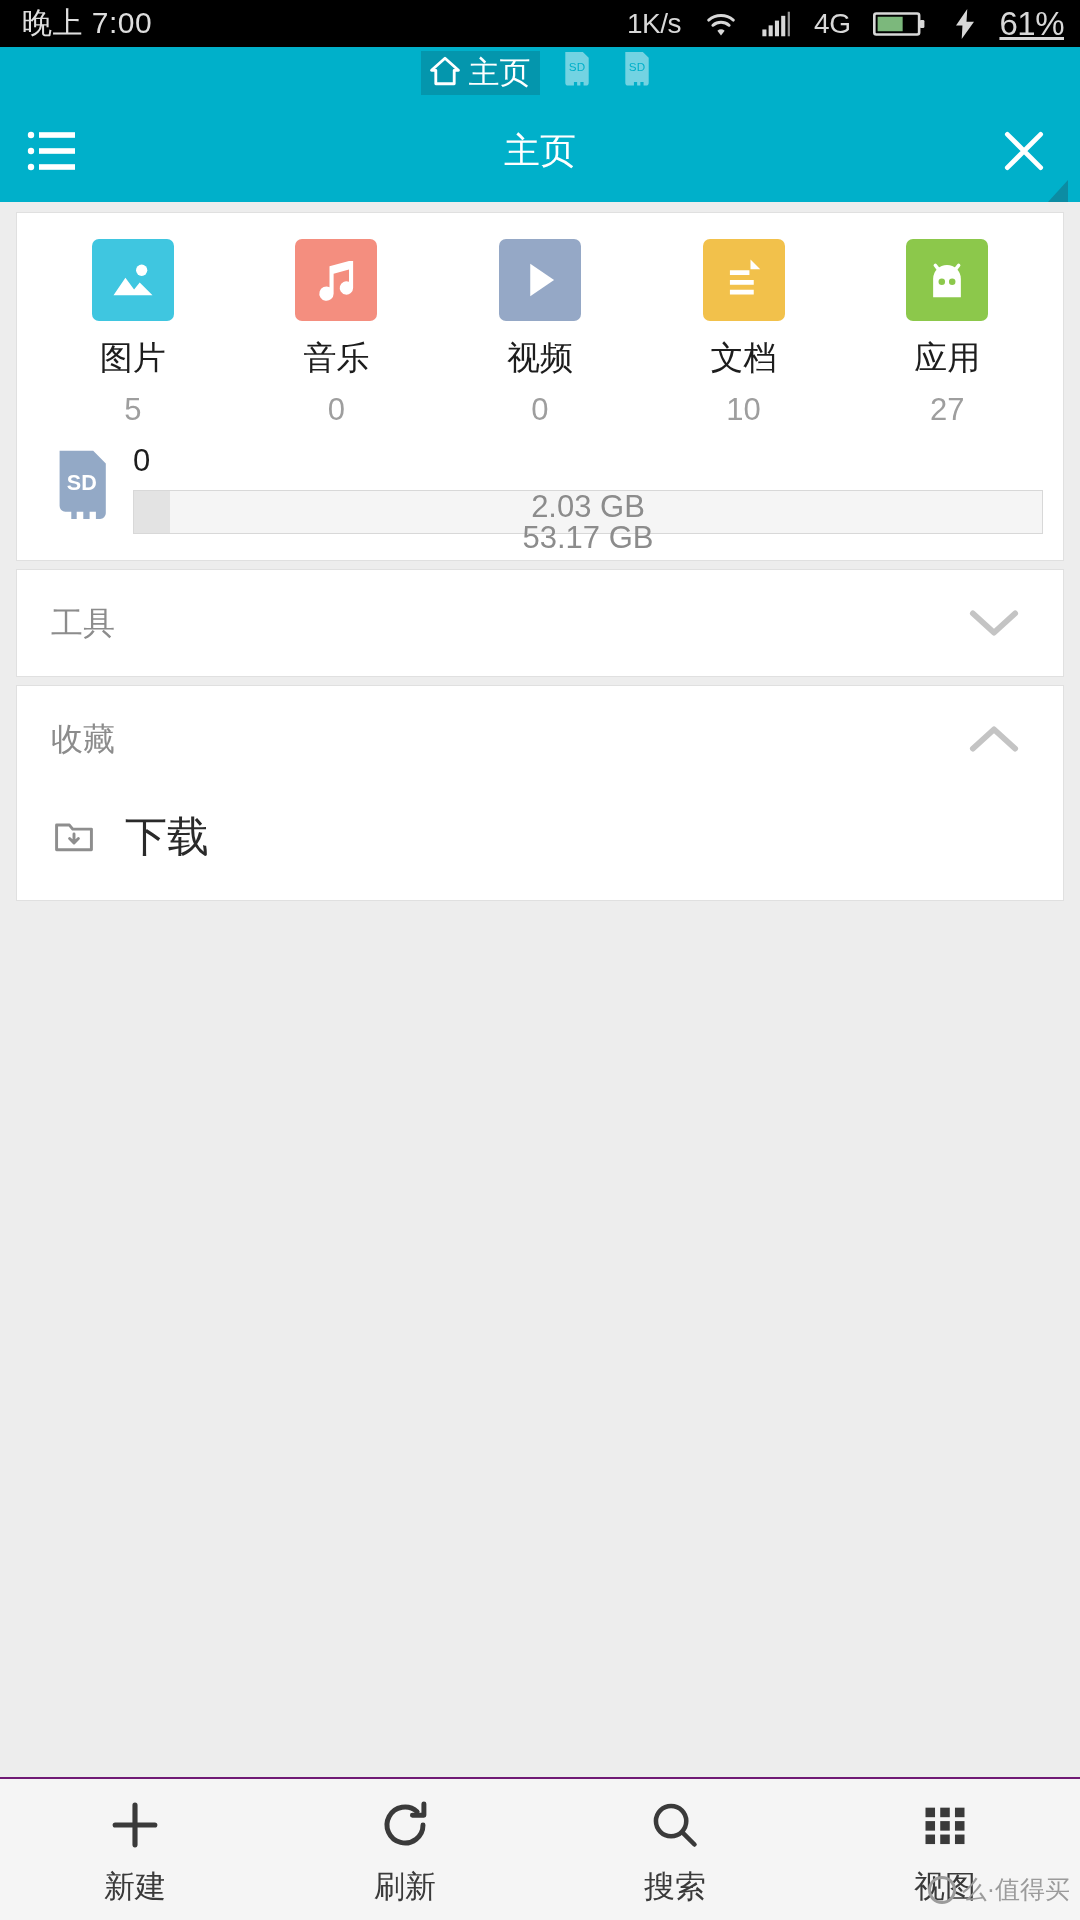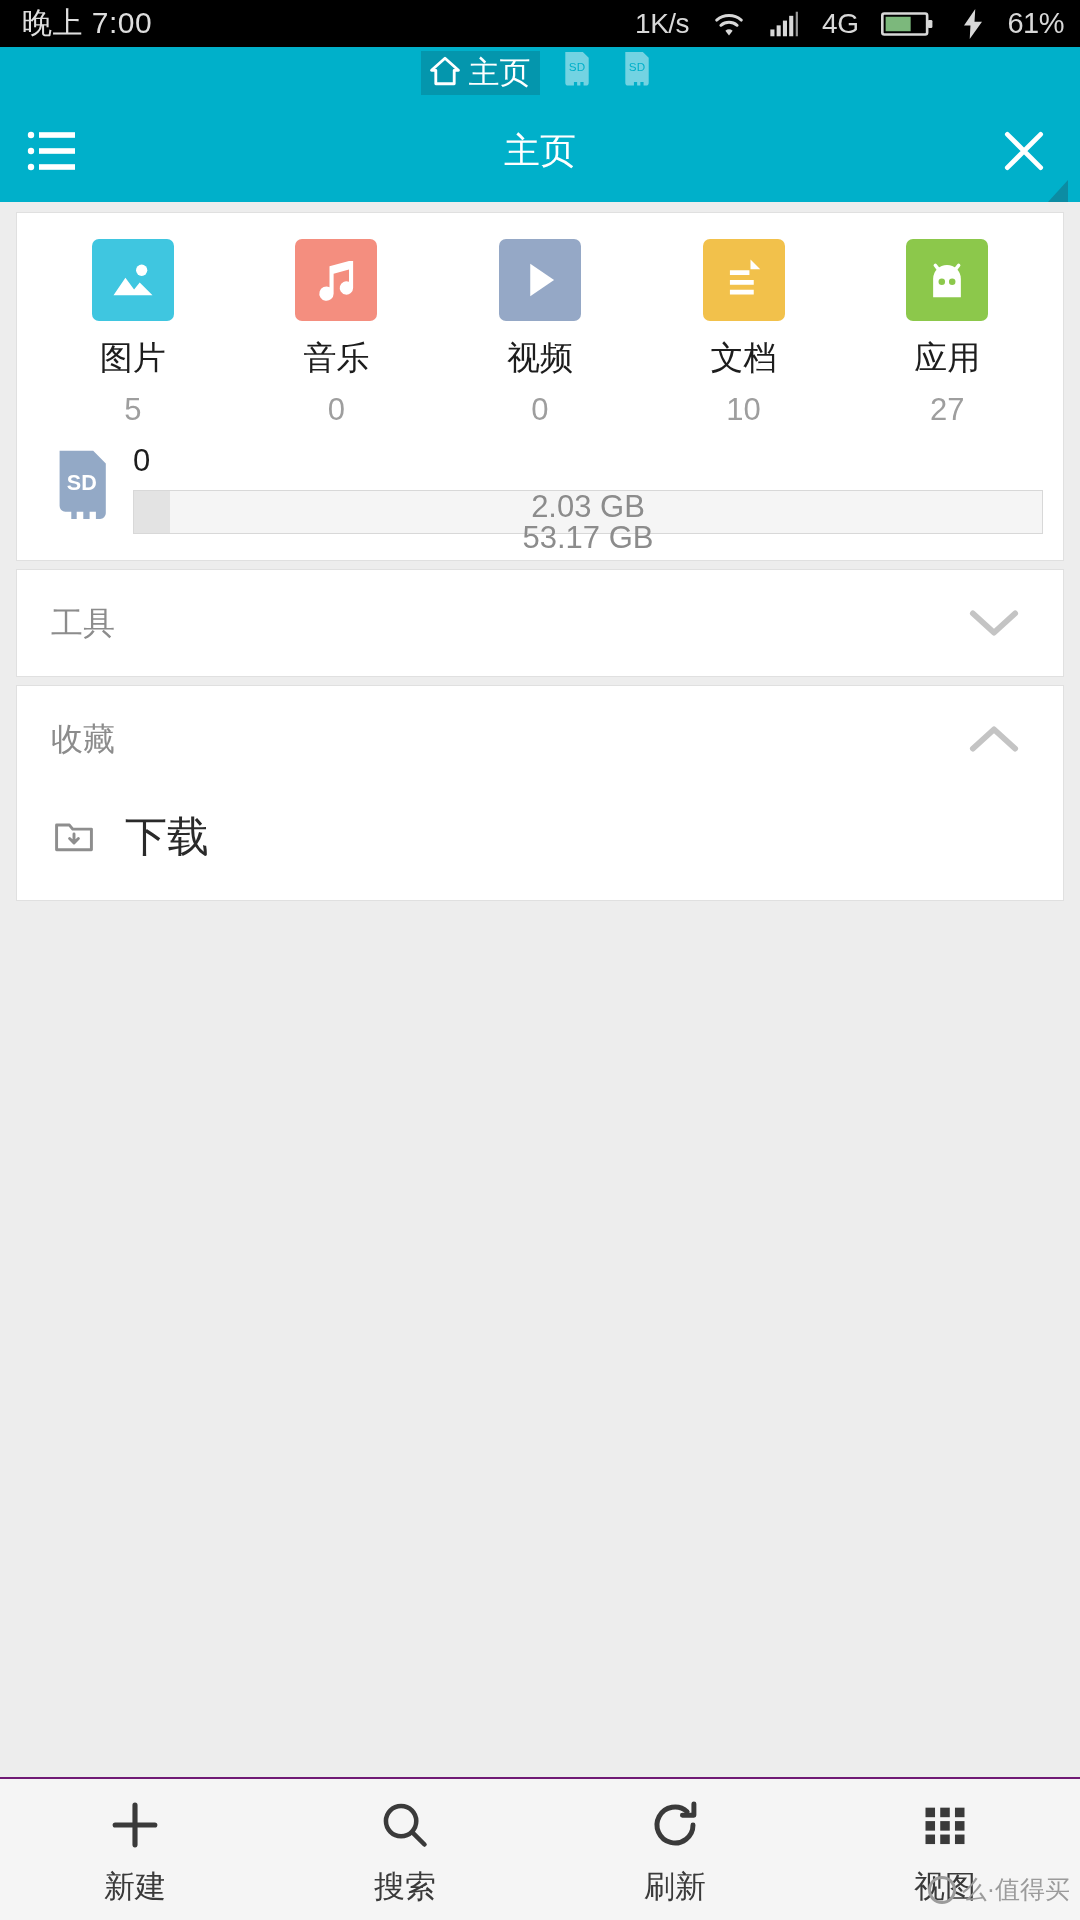--- a/index.html
+++ b/index.html
@@ -15,21 +15,21 @@
   .statusbar {
     height:47px; background:#000; color:#d4d4d4;
     display:flex; align-items:center; justify-content:space-between;
     padding:0 16px 0 22px; flex:0 0 47px;
   }
   .sb-left { font-size:30px; letter-spacing:.5px; color:#dedede; }
   .sb-right { display:flex; align-items:center; gap:23px; font-size:29px; color:#d8d8d8; }
   .sb-netspeed { font-size:28px; letter-spacing:-.5px; }
   .sb-icon { display:inline-flex; align-items:center; }
   .sb-4g { font-size:28px; letter-spacing:-.5px; }
-  .sb-pct { font-size:29px; letter-spacing:-.5px; }
+  .sb-pct { font-size:33px; letter-spacing:-.5px;text-decoration:underline; }
 
   
   .tabstrip {
     flex:0 0 52px; background:#00b0ca;
     display:flex; align-items:center; justify-content:center; gap:14px;
   }
   .tab {
     display:flex; align-items:center; gap:7px;
     padding:3px 9px 4px 7px; height:44px; box-sizing:border-box;
   }
@@ -337,36 +337,36 @@
       <span class="bb-ico">
         <svg width="56" height="56" viewBox="0 0 24 24">
           <path d="M12 3.5v17M3.5 12h17" stroke="#3a3a3a" stroke-width="2.2" stroke-linecap="round"></path>
         </svg>
       </span>
       <span class="bb-label">新建</span>
     </div>
 
     <div class="bb-item">
       <span class="bb-ico">
+        <svg width="54" height="54" viewBox="0 0 24 24">
+          <path d="M20 12a8 8 0 1 1-2.6-5.9" fill="none" stroke="#3a3a3a" stroke-width="2.2" stroke-linecap="round"></path>
+          <path d="M20.4 2.6v5.1h-5.1" fill="none" stroke="#3a3a3a" stroke-width="2.2" stroke-linecap="round" stroke-linejoin="round"></path>
+        </svg>
+      </span>
+      <span class="bb-label">刷新</span>
+    </div>
+
+    <div class="bb-item">
+      <span class="bb-ico">
         <svg width="52" height="52" viewBox="0 0 24 24">
           <circle cx="10.2" cy="10.2" r="7" fill="none" stroke="#3a3a3a" stroke-width="2.1"></circle>
           <path d="M15.4 15.4L21 21" stroke="#3a3a3a" stroke-width="2.1" stroke-linecap="round"></path>
         </svg>
       </span>
       <span class="bb-label">搜索</span>
-    </div>
-
-    <div class="bb-item">
-      <span class="bb-ico">
-        <svg width="54" height="54" viewBox="0 0 24 24">
-          <path d="M20 12a8 8 0 1 1-2.6-5.9" fill="none" stroke="#3a3a3a" stroke-width="2.2" stroke-linecap="round"></path>
-          <path d="M20.4 2.6v5.1h-5.1" fill="none" stroke="#3a3a3a" stroke-width="2.2" stroke-linecap="round" stroke-linejoin="round"></path>
-        </svg>
-      </span>
-      <span class="bb-label">刷新</span>
     </div>
 
     <div class="bb-item">
       <span class="bb-ico">
         <svg width="52" height="52" viewBox="0 0 24 24">
           <g fill="#3a3a3a">
             <rect x="3" y="4" width="4.4" height="4.4"></rect>
               <rect x="9.8" y="4" width="4.4" height="4.4"></rect>
               <rect x="16.6" y="4" width="4.4" height="4.4"></rect>
             <rect x="3" y="10.2" width="4.4" height="4.4"></rect>

